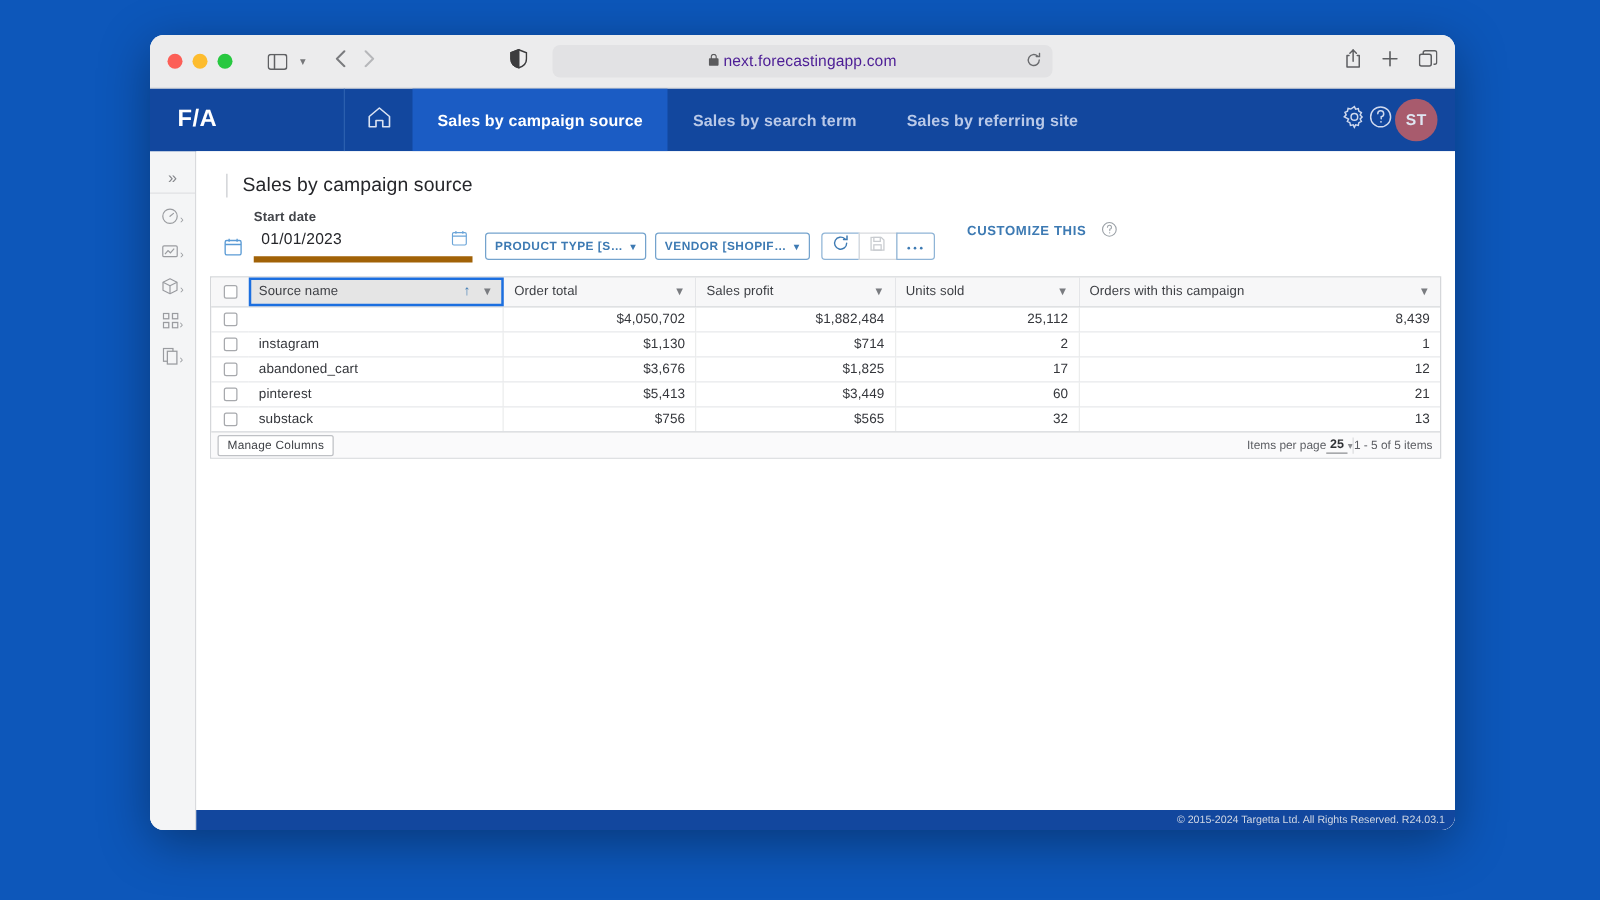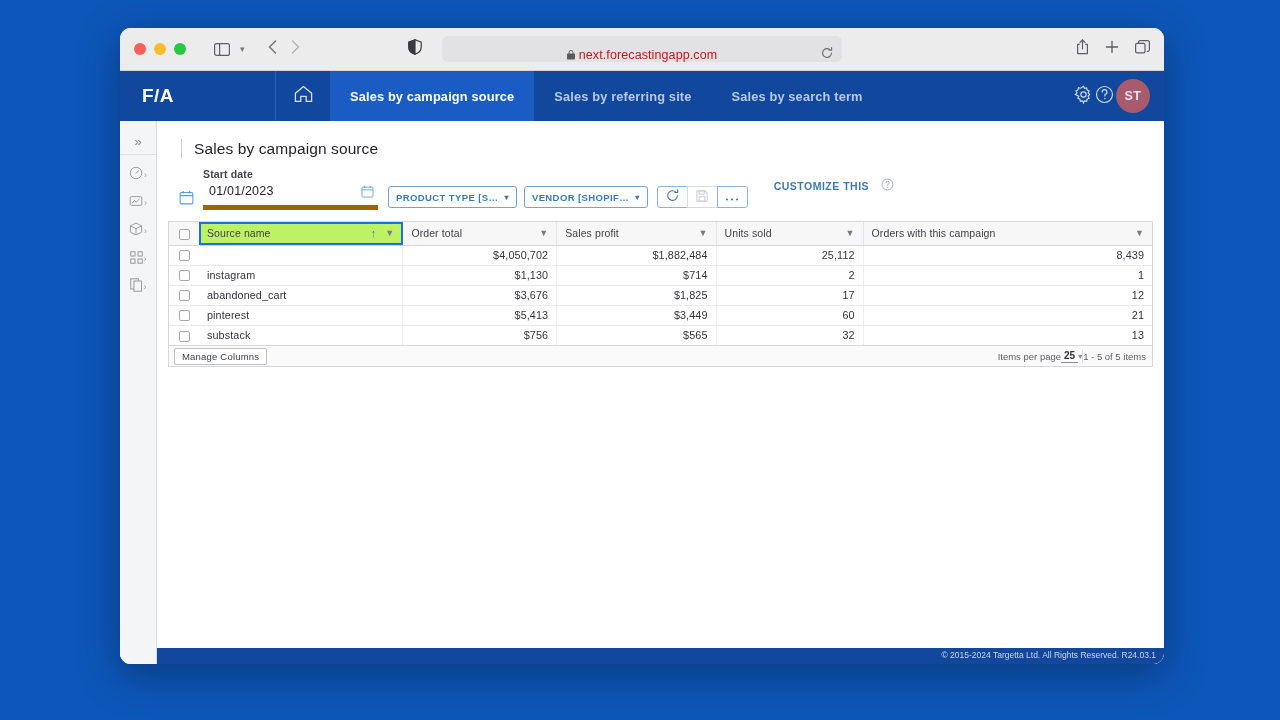--- a/index.html
+++ b/index.html
@@ -45,23 +45,23 @@
   .nav-arrows .dis { color: #b6b7ba; }
   .urlwrap {
     position: absolute; left: 50%; transform: translateX(-50%);
     width: 400px;
     display: flex; align-items: center;
   }
   .shield { position: absolute; left: -34px; color: #3c3c3e; }
   .urlbar {
     flex: 1; height: 26px; background: #e2e2e4;
     border-radius: 6px;
-    display: flex; align-items: flex-end; justify-content: center;
+    display: flex; align-items: center; justify-content: center;
     position: relative;
-    font-size: 12.5px; color: #b91c1c;
+    font-size: 12.5px; color: #4c1d95;
     letter-spacing: .1px;
   }
   .urlbar .lock { font-size: 9px; margin-right: 4px; color: #5a5a5c; }
   .reload { position: absolute; right: 9px; color: #6a6b6e; font-size: 12px; }
   .chrome-right {
     position: absolute; right: 14px;
     display: flex; align-items: center; gap: 16px;
     color: #5d5e61;
   }
   
@@ -217,21 +217,21 @@
   }
   thead th:last-child { border-right: none; }
   th.cbcol { width: 30px; padding: 0; text-align: center; border-right: none; }
   th .thinner {
     display: flex; align-items: center; justify-content: space-between;
     gap: 6px;
   }
   th.sorted {
     outline: 2px solid #1c6fe0;
     outline-offset: -2px;
-    background: #bef264;
+    background: #e5e5e5;
     text-align: center;
   }
   .th-icons { display: flex; align-items: center; gap: 9px; }
   .sort-asc { color: #3d7ab3; font-size: 11px; }
   .fil { color: #7a7c80; font-size: 9px; }
   tbody td {
     height: 20px;
     font-size: 10.8px;
     color: #34363b;
     border-bottom: 1px solid #e8e9eb;
@@ -380,24 +380,24 @@
           <svg width="19" height="18" viewBox="0 0 19 18" fill="none" stroke="#dbe3f2" stroke-width="1.3" stroke-linejoin="round">
             <path d="M1.4 8.2 L9.5 1.4 L17.6 8.2 V16.4 H12.2 V11.4 H6.8 V16.4 H1.4 Z"></path>
           </svg>
         </span>
       </div>
 
       <div class="tab active">
         <span>Sales by campaign source</span>
       </div>
       <div class="tab">
+        <span>Sales by search term</span>
+      </div>
+      <div class="tab">
         <span>Sales by referring site</span>
-      </div>
-      <div class="tab">
-        <span>Sales by search term</span>
       </div>
 
       <div class="nav-right">
         <span>
           <svg width="19" height="19" viewBox="0 0 20 20" fill="none" stroke="currentColor" stroke-width="1.25">
             <circle cx="10" cy="10" r="2.8"></circle>
             <path d="M10 1.4l1 2.1 2.3-.5.5 2.3 2.1 1-1 2.1 1.6 1.7-1.6 1.7 1 2.1-2.1 1-.5 2.3-2.3-.5-1 2.1-1-2.1-2.3.5-.5-2.3-2.1-1 1-2.1L1.5 10l1.6-1.7-1-2.1 2.1-1 .5-2.3 2.3.5z"></path>
           </svg>
         </span>
         <span>

